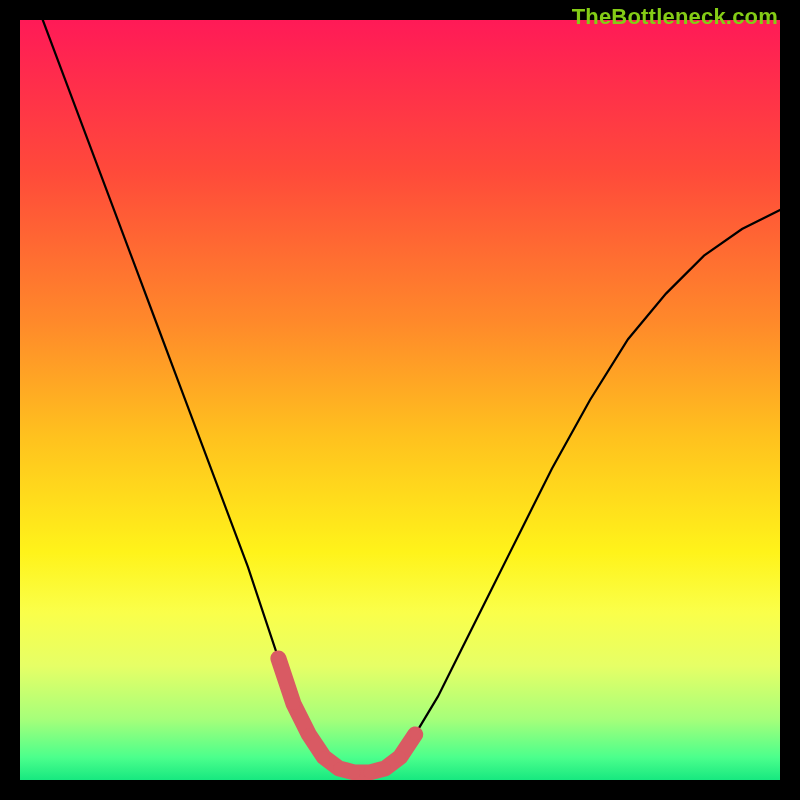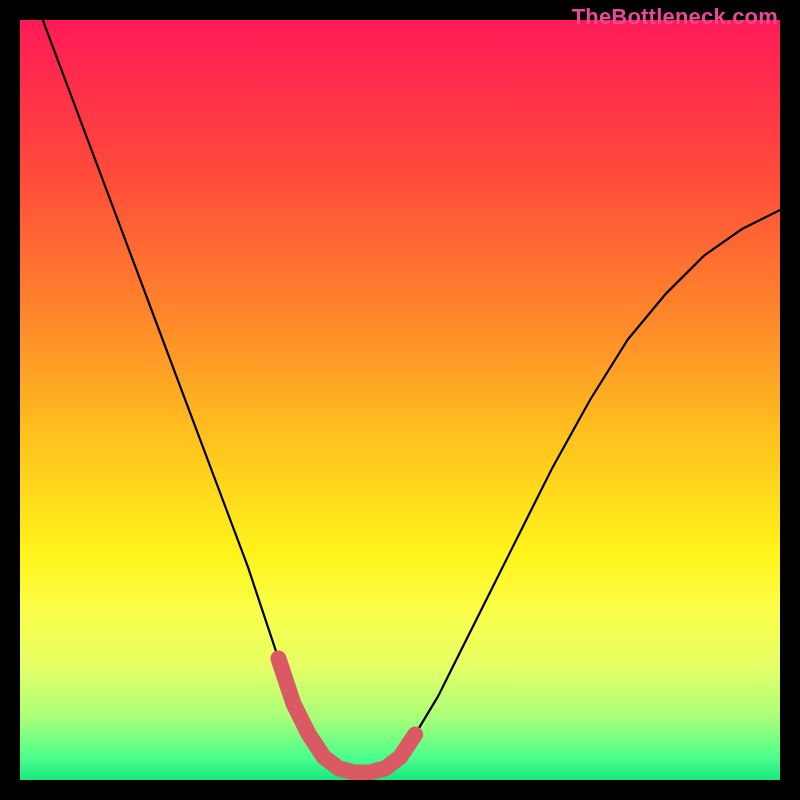--- a/index.html
+++ b/index.html
@@ -22,21 +22,21 @@
     width: 760px;
     height: 760px;
   }
   .watermark {
     position: absolute;
     top: 4px;
     right: 22px;
     font-family: Arial, Helvetica, sans-serif;
     font-size: 22px;
     font-weight: 600;
-    color: #ec4899;
+    color: #84cc16;
     letter-spacing: 0.2px;
   }
   svg { display: block; }
 </style>
 </head>
 <body>
 
 <div class="frame">
   <div class="plot">
     <svg id="chart-svg" width="760" height="760" viewBox="0 0 760 760">

